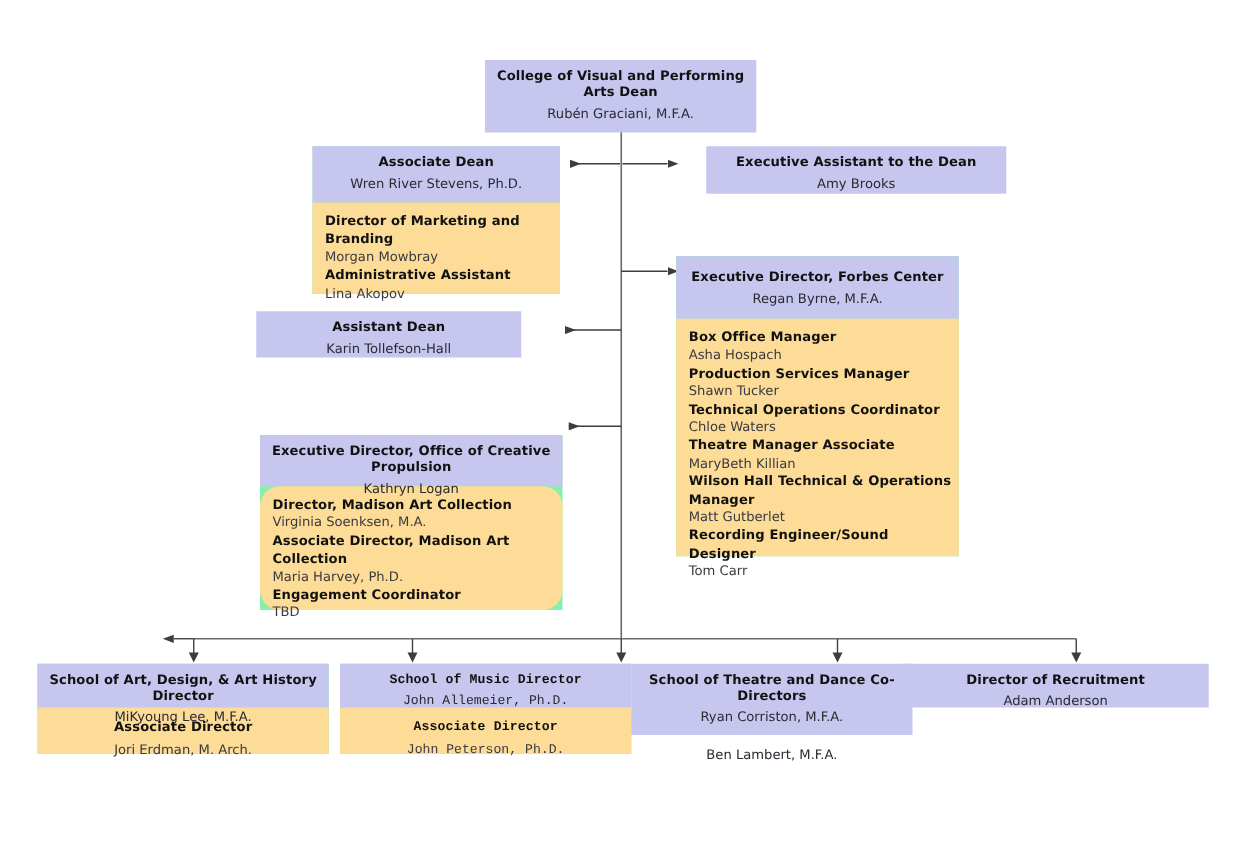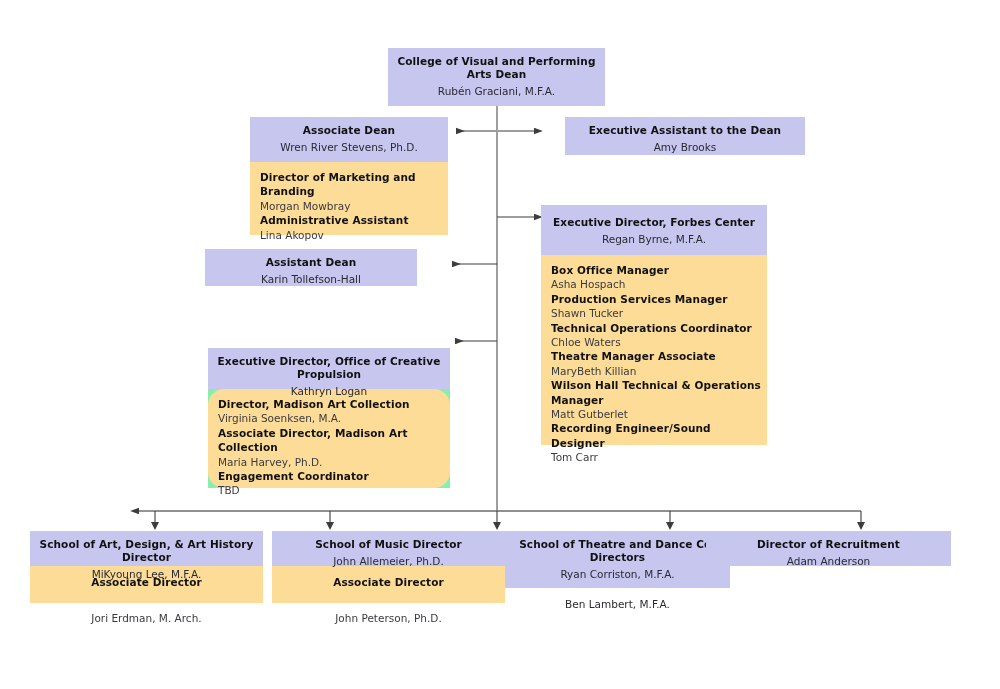--- a/index.html
+++ b/index.html
@@ -76,21 +76,21 @@
   .staff-name {
     font-size: 10.5px;
     font-weight: normal;
     color: #3a3a42;
     line-height: 14.4px;
   }
   .body.centered .staff-role {
     line-height: 15px;
   }
   .body.centered .staff-name {
-    margin-top: 21px;
+    margin-top: 3px;
     line-height: 15px;
   }
 </style>
 </head>
 <body>
 
 <div id="chart">
 
   <svg id="lines" viewBox="0 0 1000 689" xmlns="http://www.w3.org/2000/svg">
     <defs>
@@ -209,39 +209,39 @@
     <div class="head" style="height:35px;">
       <div class="title">School of Art, Design, &amp; Art History Director</div>
       <div class="person">MiKyoung Lee, M.F.A.</div>
     </div>
     <div class="body centered" style="height:37px;">
       <div class="staff-role">Associate Director</div>
       <div class="staff-name">Jori Erdman, M. Arch.</div>
     </div>
   </div>
 
-  <div class="node" style="left:272px; top:531px; width:233px;">
+  <div class="node" style="left:272px; top:531px; width:233px;font-family:Liberation Mono, monospace;">
     <div class="head" style="height:35px;">
       <div class="title">School of Music Director</div>
       <div class="person">John Allemeier, Ph.D.</div>
     </div>
     <div class="body centered" style="height:37px;">
       <div class="staff-role">Associate Director</div>
       <div class="staff-name">John Peterson, Ph.D.</div>
     </div>
   </div>
 
   <div class="node" style="left:505px; top:531px; width:225px;">
     <div class="head" style="height:57px;text-align:center;">
       <div class="title">School of Theatre and Dance Co-Directors</div>
       <div class="person">Ryan Corriston, M.F.A.</div>
       <div class="person gap">Ben Lambert, M.F.A.</div>
     </div>
   </div>
 
-  <div class="node" style="left:706px; top:531px; width:245px;border-radius:12px;">
+  <div class="node" style="left:722px; top:531px; width:245px;border-radius:12px;">
     <div class="head" style="height:35px;">
       <div class="title">Director of Recruitment</div>
       <div class="person">Adam Anderson</div>
     </div>
   </div>
 
 </div>
 
 </body></html>

